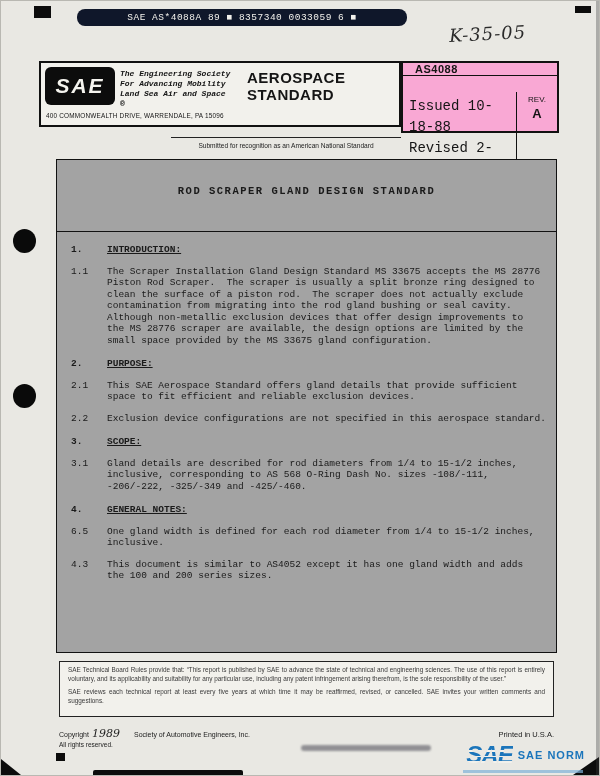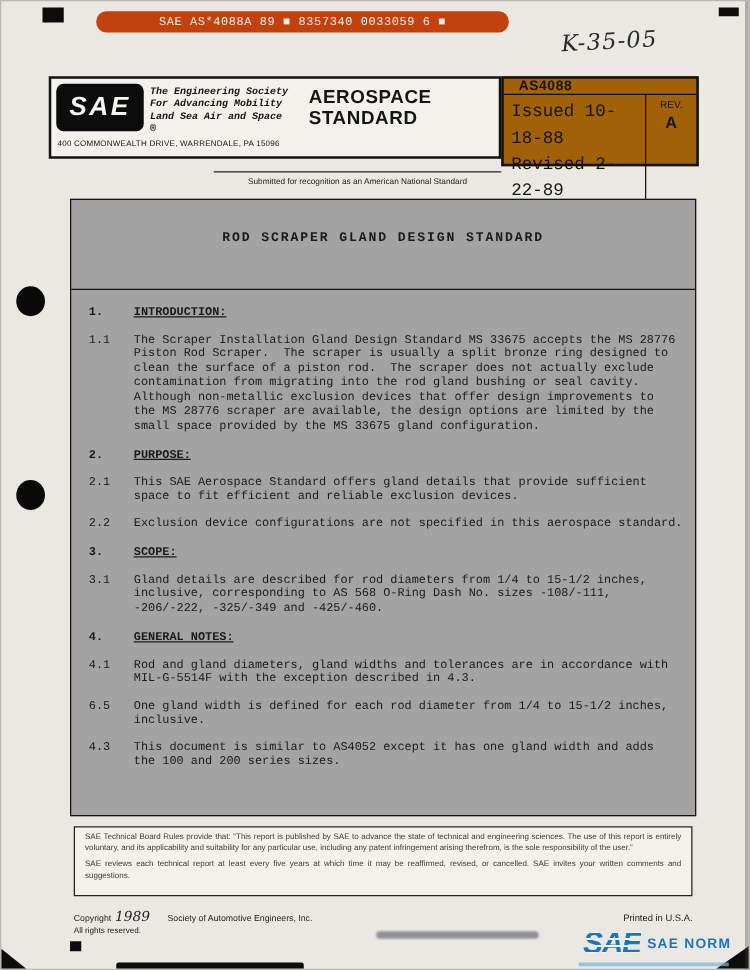--- a/index.html
+++ b/index.html
@@ -21,21 +21,21 @@
   .cm-br { right:0; bottom:0; width:0; height:0; background:none;
            border-right:26px solid #0c0c0c; border-top:18px solid transparent; }
   .bottom-strip { position:absolute; left:92px; bottom:0; width:150px; height:5px; background:#0c0c0c; border-radius:2px 2px 0 0; }
   .edge-shade { position:absolute; right:0; top:0; width:3px; height:100%; background:rgba(60,60,60,.35); }
   .hole-punch { position:absolute; left:12px; width:23px; height:24px; border-radius:50%; background:#0a0a0a; }
   .hp-1 { top:228px; } .hp-2 { top:383px; }
   .side-dot { position:absolute; left:55px; top:752px; width:9px; height:8px; background:#0c0c0c; }
   
   .barcode-bar {
     position:absolute; left:76px; top:8px; width:330px; height:17px;
-    background:#c2410c; border-radius:8px;
+    background:#0f172a; border-radius:8px;
     display:flex; align-items:center; justify-content:center;
   }
   .barcode-bar span {
     color:#f2f1ec; font-family:"Liberation Mono", monospace;
     font-size:9.5px; letter-spacing:.5px; white-space:nowrap;
   }
   
   .handwritten {
     position:absolute; left:448px; top:22px;
     font-family:"DejaVu Serif", serif; font-style:italic;
@@ -60,22 +60,22 @@
     font-style:italic; font-weight:bold; font-size:8px; line-height:1.25;
     white-space:pre-line; padding:2px 0 0 5px; width:118px; flex:none;font-family:Liberation Mono, monospace;
   }
   .address { font-size:6.4px; padding:3px 0 0 5px; letter-spacing:.2px; }
   .doc-type {
     font-weight:bold; font-size:15px; line-height:1.1; white-space:pre-line;
     letter-spacing:.5px; padding:3px 0 0 14px;
   }
   .header-right {
     position:absolute; left:400px; top:60px; width:158px; height:72px;
-    border:2px solid #111; background:#a16207;
-    display:flex; flex-direction:column;
+    border:2px solid #111; background:#f9a8d4;
+    display:flex; flex-direction:column;gap:16px;
   }
   .doc-number-cell {
     border-bottom:1.5px solid #111; height:27px;
     display:flex; align-items:center; padding-left:12px;
     font-weight:bold; font-size:11px; letter-spacing:.5px;
   }
   .issue-row { flex:1; display:flex; }
   .issue-cell {
     flex:1; border-right:1.5px solid #111; padding:4px 0 0 6px;
     font-family:"Liberation Mono", monospace; font-size:14px; line-height:1.5;
@@ -233,25 +233,20 @@
       <span class="para-text">Gland details are described for rod diameters from 1/4 to 15-1/2 inches,
 inclusive, corresponding to AS 568 O-Ring Dash No. sizes -108/-111,
 -206/-222, -325/-349 and -425/-460.</span>
     </div>
 
     <div class="sec-head">
       <span class="sec-num">4.</span>
       <span class="sec-title">GENERAL NOTES:</span>
     </div>
     <div class="para">
-      <span class="para-num">4.1</span>
-      <span class="para-text">Rod and gland diameters, gland widths and tolerances are in accordance with
-MIL-G-5514F with the exception described in 4.3.</span>
-    </div>
-    <div class="para">
       <span class="para-num">6.5</span>
       <span class="para-text">One gland width is defined for each rod diameter from 1/4 to 15-1/2 inches,
 inclusive.</span>
     </div>
     <div class="para">
       <span class="para-num">4.3</span>
       <span class="para-text">This document is similar to AS4052 except it has one gland width and adds
 the 100 and 200 series sizes.</span>
     </div>
 

